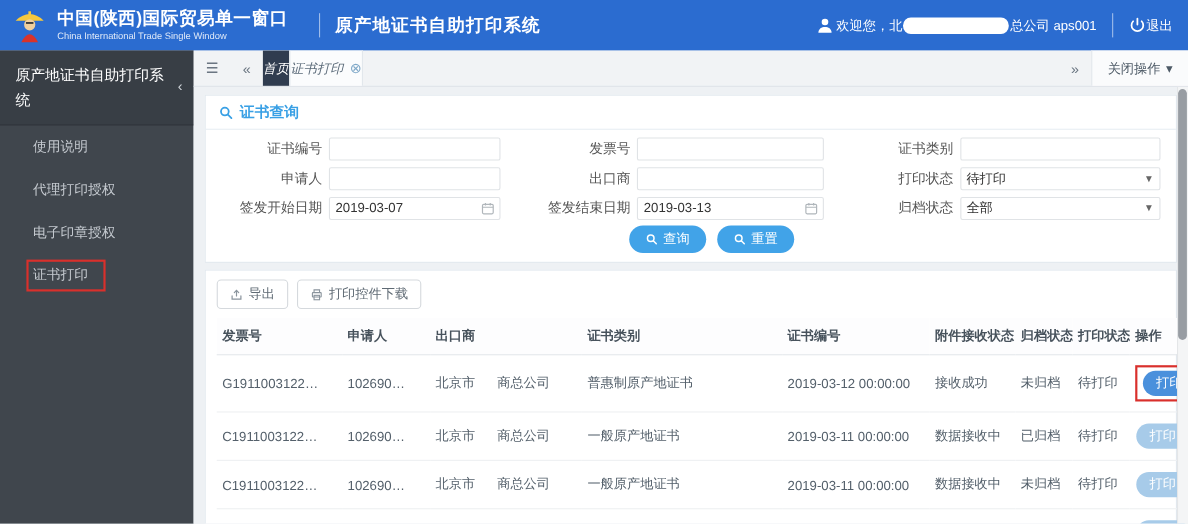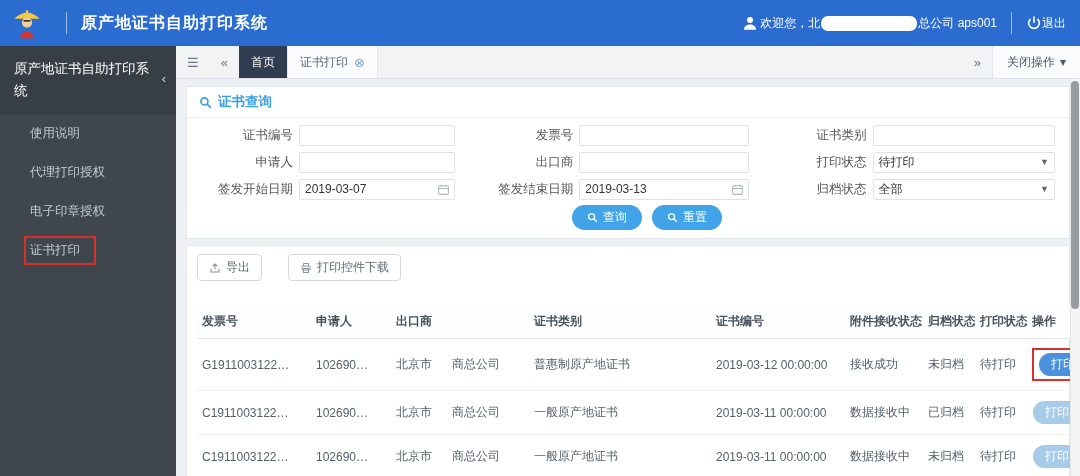--- a/index.html
+++ b/index.html
@@ -23,21 +23,21 @@
   .sidebar-title { background:#383e45; color:#fff; font-size:13.5px; padding:12px 10px 12px 14px; line-height:1.6; display:flex; align-items:center; border-bottom:1px solid #31363c; }
   .sidebar-title .t { flex:1; }
   .sidebar-title .chev { color:#cfd4d9; font-size:13px; padding-left:4px; }
   .side-item { color:#c5cad0; font-size:12.5px; padding:11px 10px 11px 30px; cursor:pointer; }
   .side-item .lbl { display:inline-block; }
   .side-item.active .lbl { border:2px solid #d9302c; padding:4px 14px 4px 4px; margin:-6px 0 -6px -6px; }
 
   
   .tabbar { position:absolute; left:176px; top:46px; right:0; height:33px; background:#f1f3f5; border-bottom:1px solid #dde3e8; display:flex; align-items:stretch; font-size:12px; color:#5c6b7a; }
   .tb-icon { display:flex; align-items:center; padding:0 11px; color:#6b7682; font-size:13px; cursor:pointer; }
-  .tab { display:flex; align-items:center; padding:0 12px; cursor:pointer; }
+  .tab { display:flex; align-items:center; padding:0 0; cursor:pointer;font-style:italic; }
   .tab.home { background:#303c4f; color:#fff; }
   .tab.current { background:#fbfcfd; border-right:1px solid #e2e7ec; border-left:1px solid #e2e7ec; gap:6px; }
   .tab-close { color:#7fa8c8; font-size:13px; }
   .tab-spacer { flex:1; }
   .close-ops { display:flex; align-items:center; gap:5px; padding:0 14px; background:#fafbfc; border-left:1px solid #e2e7ec; cursor:pointer; color:#4d5a66; }
 
   
   .content { position:absolute; left:176px; top:79px; right:0; bottom:0; background:#eef1f4; padding:7px 10px 0 10px; overflow:hidden; }
   .panel { background:#fff; border:1px solid #e2e8ee; }
 
@@ -47,21 +47,21 @@
   .field { display:flex; align-items:center; height:24px; }
   .field label { width:100px; flex:none; text-align:right; margin-right:6px; color:#555; font-size:12.5px; }
   .ctrl { flex:1; position:relative; height:21px; border:1px solid #e0e3e6; background:#fff; border-radius:2px; display:flex; align-items:center; padding:0 5px; font-size:12px; color:#333; }
   .ctrl .cal { position:absolute; right:4px; top:3px; }
   .ctrl.select .caret { position:absolute; right:5px; font-size:9px; color:#666; }
   .q-actions { display:flex; gap:10px; padding:4px 0 8px 385px; }
   .btn-blue { display:inline-flex; align-items:center; gap:5px; background:#41a3e8; color:#fff; border:none; border-radius:13px; padding:4px 15px; font-size:12px; cursor:pointer; font-family:inherit; }
 
   
   .table-panel { margin-top:6px; padding:8px 10px 0 10px; }
-  .toolbar { display:flex; gap:26px; margin-bottom:24px; }
+  .toolbar { display:flex; gap:8px; margin-bottom:8px; }
   .btn-light { display:inline-flex; align-items:center; gap:5px; background:#fff; border:1px solid #d5d9dd; border-radius:4px; color:#5f6a74; padding:4px 11px; font-size:12px; cursor:pointer; font-family:inherit; }
   table { width:100%; border-collapse:collapse; font-size:12px; color:#54606b; table-layout:fixed; }
   th { text-align:left; font-weight:bold; color:#47525c; padding:8px 5px; border-bottom:1px solid #e4e8eb; background:#fdfdfe; white-space:nowrap; overflow:hidden; }
   td { padding:9px 5px; border-bottom:1px solid #eef0f2; white-space:nowrap; overflow:hidden;margin-top:33px; }
   .redact-gap { display:inline-block; width:20px; }
   .print-btn { background:#a7cbe9; color:#fff; border:none; border-radius:12px; padding:3px 12px; font-size:12px; cursor:pointer; font-family:inherit; }
   .print-btn.active { background:#4a90dc; }
   .print-btn-wrap { display:inline-block; padding:1px; }
   .print-btn-wrap.annotated { border:2px solid #d9302c; padding:3px 5px; }
 
@@ -73,20 +73,24 @@
 <body>
 
 <div class="app-header">
   <svg class="logo" viewBox="0 0 40 40">
     <path d="M5 15 Q20 1 35 15 Z" fill="#f6c83d"></path>
     <rect x="18.6" y="5" width="2.8" height="9" fill="#f6c83d"></rect>
     <circle cx="20" cy="19.5" r="6" fill="#f0cf9d"></circle>
     <rect x="16" y="16.5" width="8" height="2" fill="#3a3a3a"></rect>
     <path d="M11 38 Q20 21 29 38 Z" fill="#d8332a"></path>
   </svg>
+  <div class="brand">
+    <div class="brand-title">中国(陕西)国际贸易单一窗口</div>
+    <div class="brand-sub">China International Trade Single Window</div>
+  </div>
   <div class="hdr-divider"></div>
   <div class="app-title">原产地证书自助打印系统</div>
   <div class="hdr-spacer"></div>
   <div class="user-area">
     <svg width="18" height="18" viewBox="0 0 24 24" fill="#fff">
       <circle cx="12" cy="8" r="4"></circle>
         <path d="M4 21c0-5 4-7 8-7s8 2 8 7z"></path>
     </svg>
     <span>欢迎您，北</span>
       <span class="redact-blob"></span>

